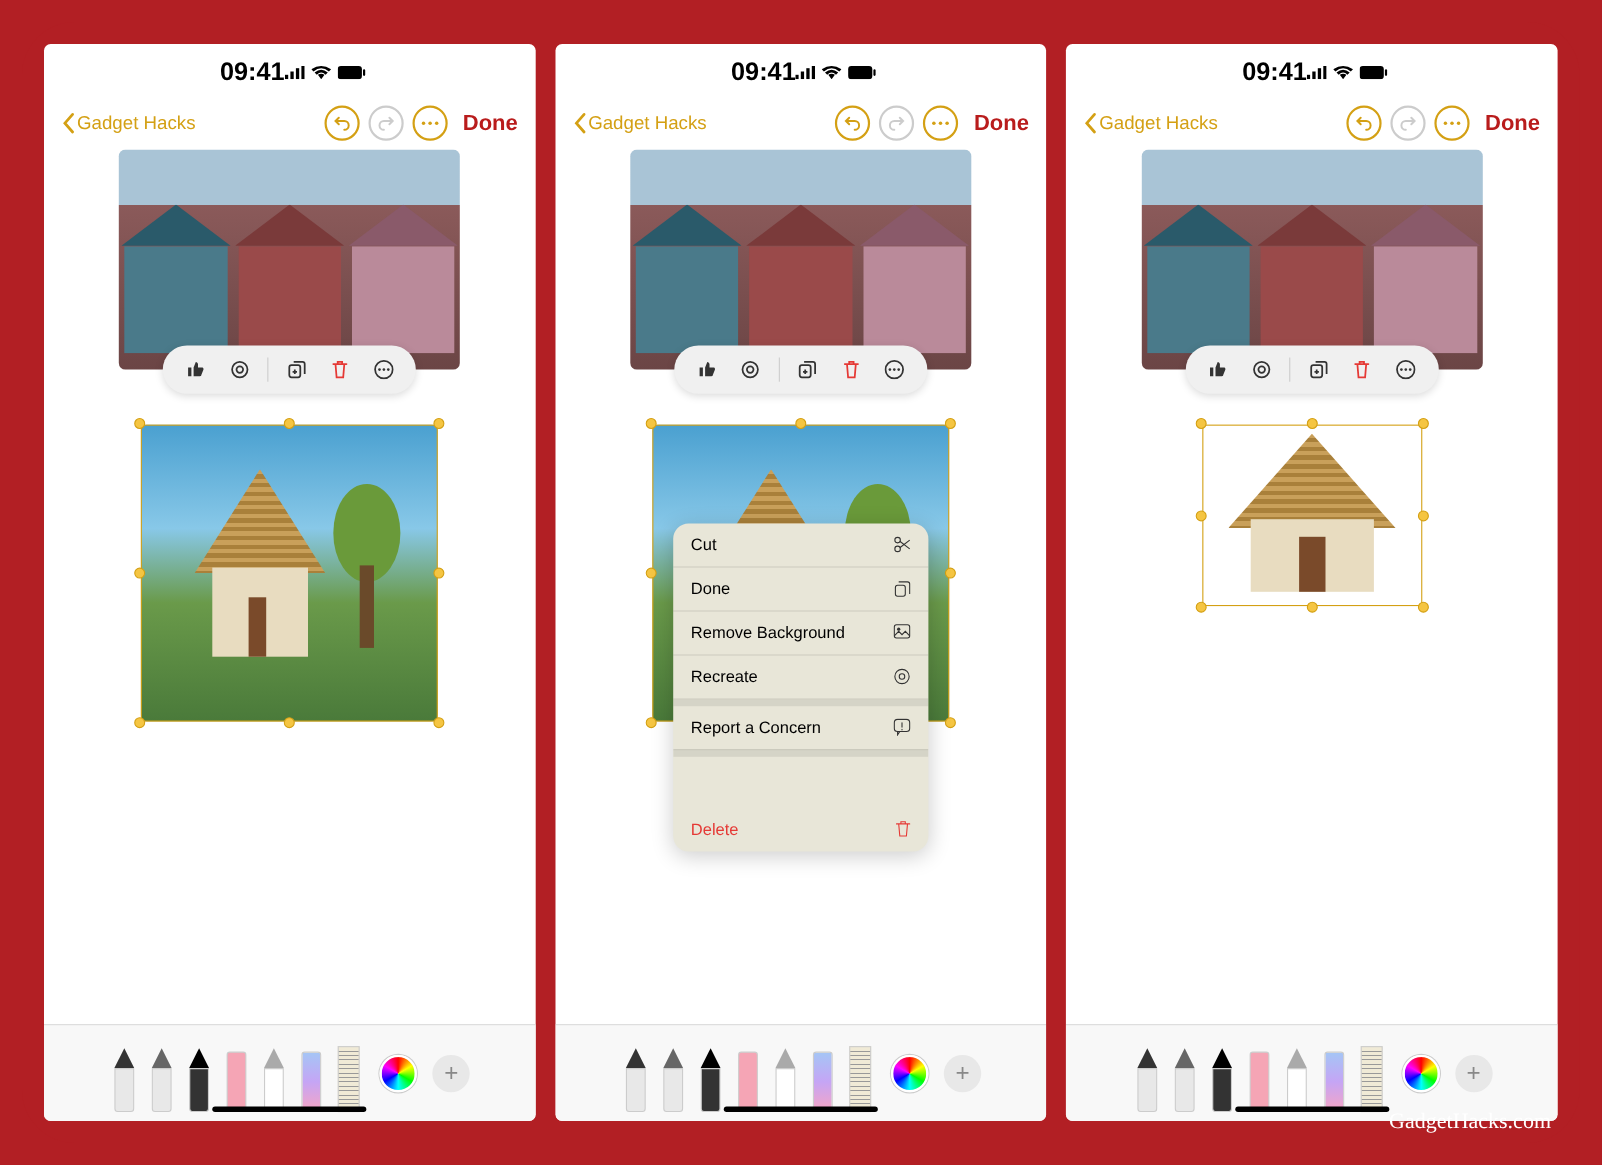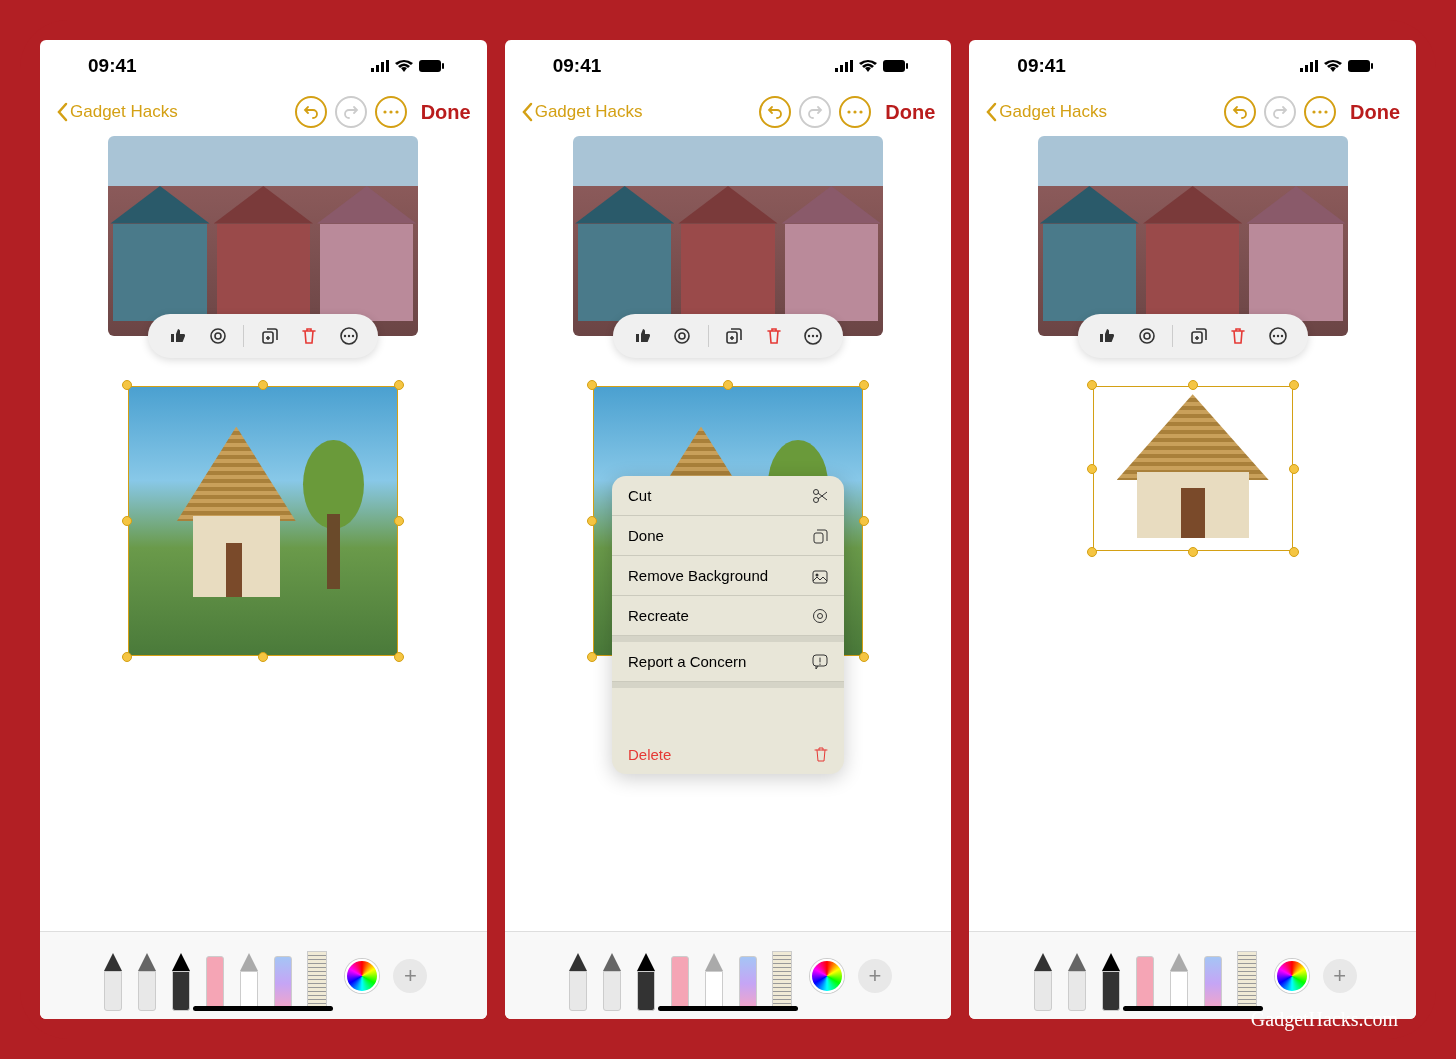--- a/index.html
+++ b/index.html
@@ -18,42 +18,42 @@
   background: #b21f24;
   border-radius: 48px;
   display: flex;
   gap: 18px;
   padding: 20px;
   position: relative;
 }
 .attribution {
   position: absolute;
   bottom: 8px;
-  right: 38px;
+  right: 26px;
   color: #fff;
   font-size: 20px;
   font-family: Georgia, serif;
 }
 .phone {
   flex: 1;
   background: #fff;
   border-radius: 6px;
   position: relative;
   overflow: hidden;
   display: flex;
   flex-direction: column;
 }
 .status-bar {
   height: 48px;
   display: flex;
-  justify-content: space-between;
+  justify-content: center;
   align-items: center;
   padding: 3px 42px 0 48px;
   font-weight: 600;
-  font-size: 19px;
+  font-size: 23px;
 }
 .status-icons { display: flex; gap: 6px; align-items: center; }
 .nav-bar {
   height: 48px;
   display: flex;
   align-items: center;
   padding: 0 16px;
   gap: 4px;
 }
 .back-btn { display: flex; align-items: center; color: #d4a014; font-size: 17px; gap: 2px; }
@@ -131,21 +131,21 @@
   width: 232px;
   background: #e8e6d8;
   border-radius: 14px;
   box-shadow: 0 4px 20px rgba(0,0,0,0.2);
   overflow: hidden;
   z-index: 10;
 }
 .menu-item {
   display: flex;
   justify-content: space-between;
-  align-items: flex-end;
+  align-items: flex-start;
   padding: 11px 16px;
   font-size: 15px;
   border-bottom: 0.5px solid rgba(0,0,0,0.12);
 }
 .menu-sep { height: 6px; background: rgba(0,0,0,0.08); }
 .menu-item.danger { color: #e53935; margin-top: 47px; }
 .menu-item:last-child { border-bottom: none; }
 .tool-tray {
   height: 88px;
   background: #f8f8f8;

